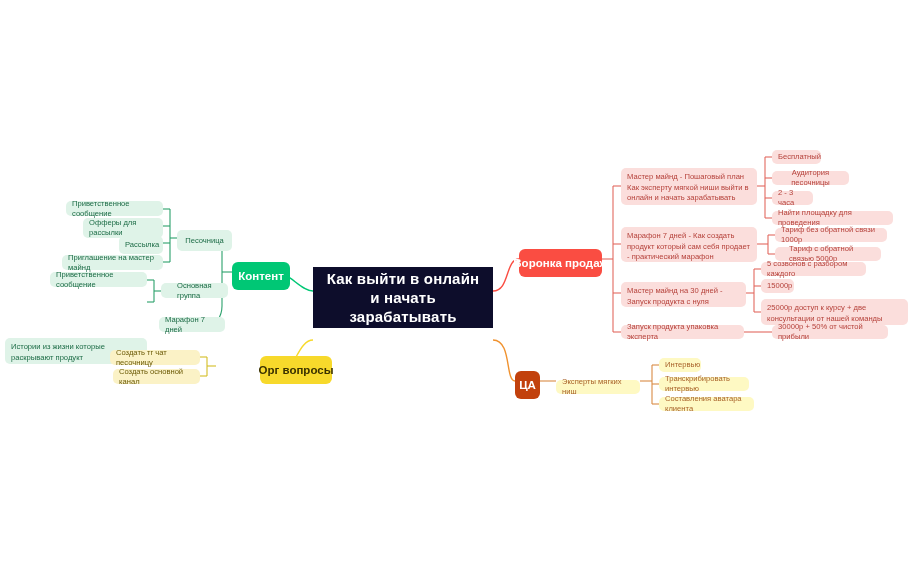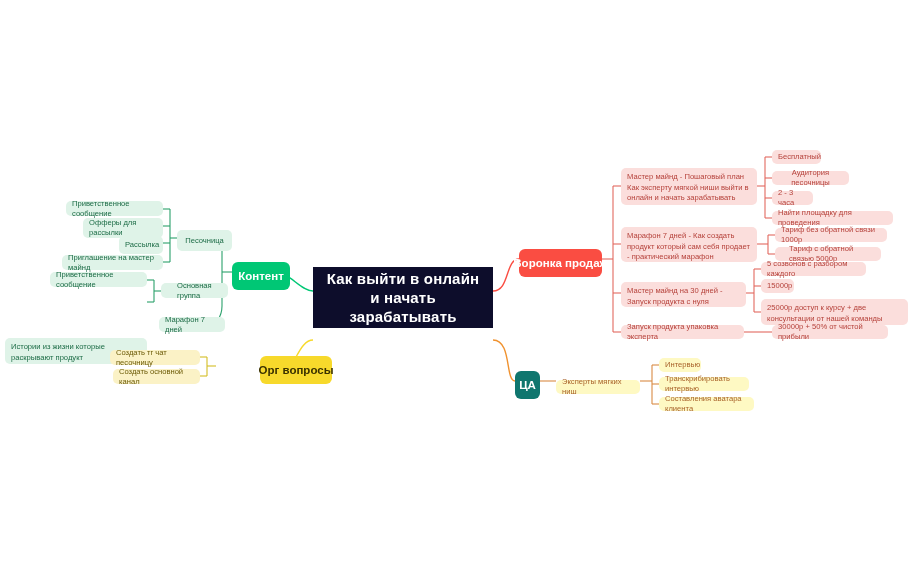--- a/index.html
+++ b/index.html
@@ -24,21 +24,21 @@
 
   
   .l1{
     border-radius:6px;color:#ffffff;font-size:11.5px;font-weight:bold;
     display:flex;align-items:center;justify-content:center;text-align:center;
     padding:14px 9px;white-space:nowrap;
   }
   .l1.green{background:#00c775;}
   .l1.yellow{background:#f7d92b;color:#3a3200;}
   .l1.red{background:#fa4d42;}
-  .l1.orange{background:#0f766e;}
+  .l1.orange{background:#c2410c;}
 
   
   .pill{
     border-radius:5px;font-size:7.6px;line-height:10px;
     padding:4px 6px;box-sizing:border-box;
     display:flex;align-items:center;
   }
   .pill.green{background:#dff3e8;color:#1b6b45;}
   .pill.yellow{background:#fbf2c6;color:#6b5a06;}
   .pill.red{background:#fbdedc;color:#b5413a;}

